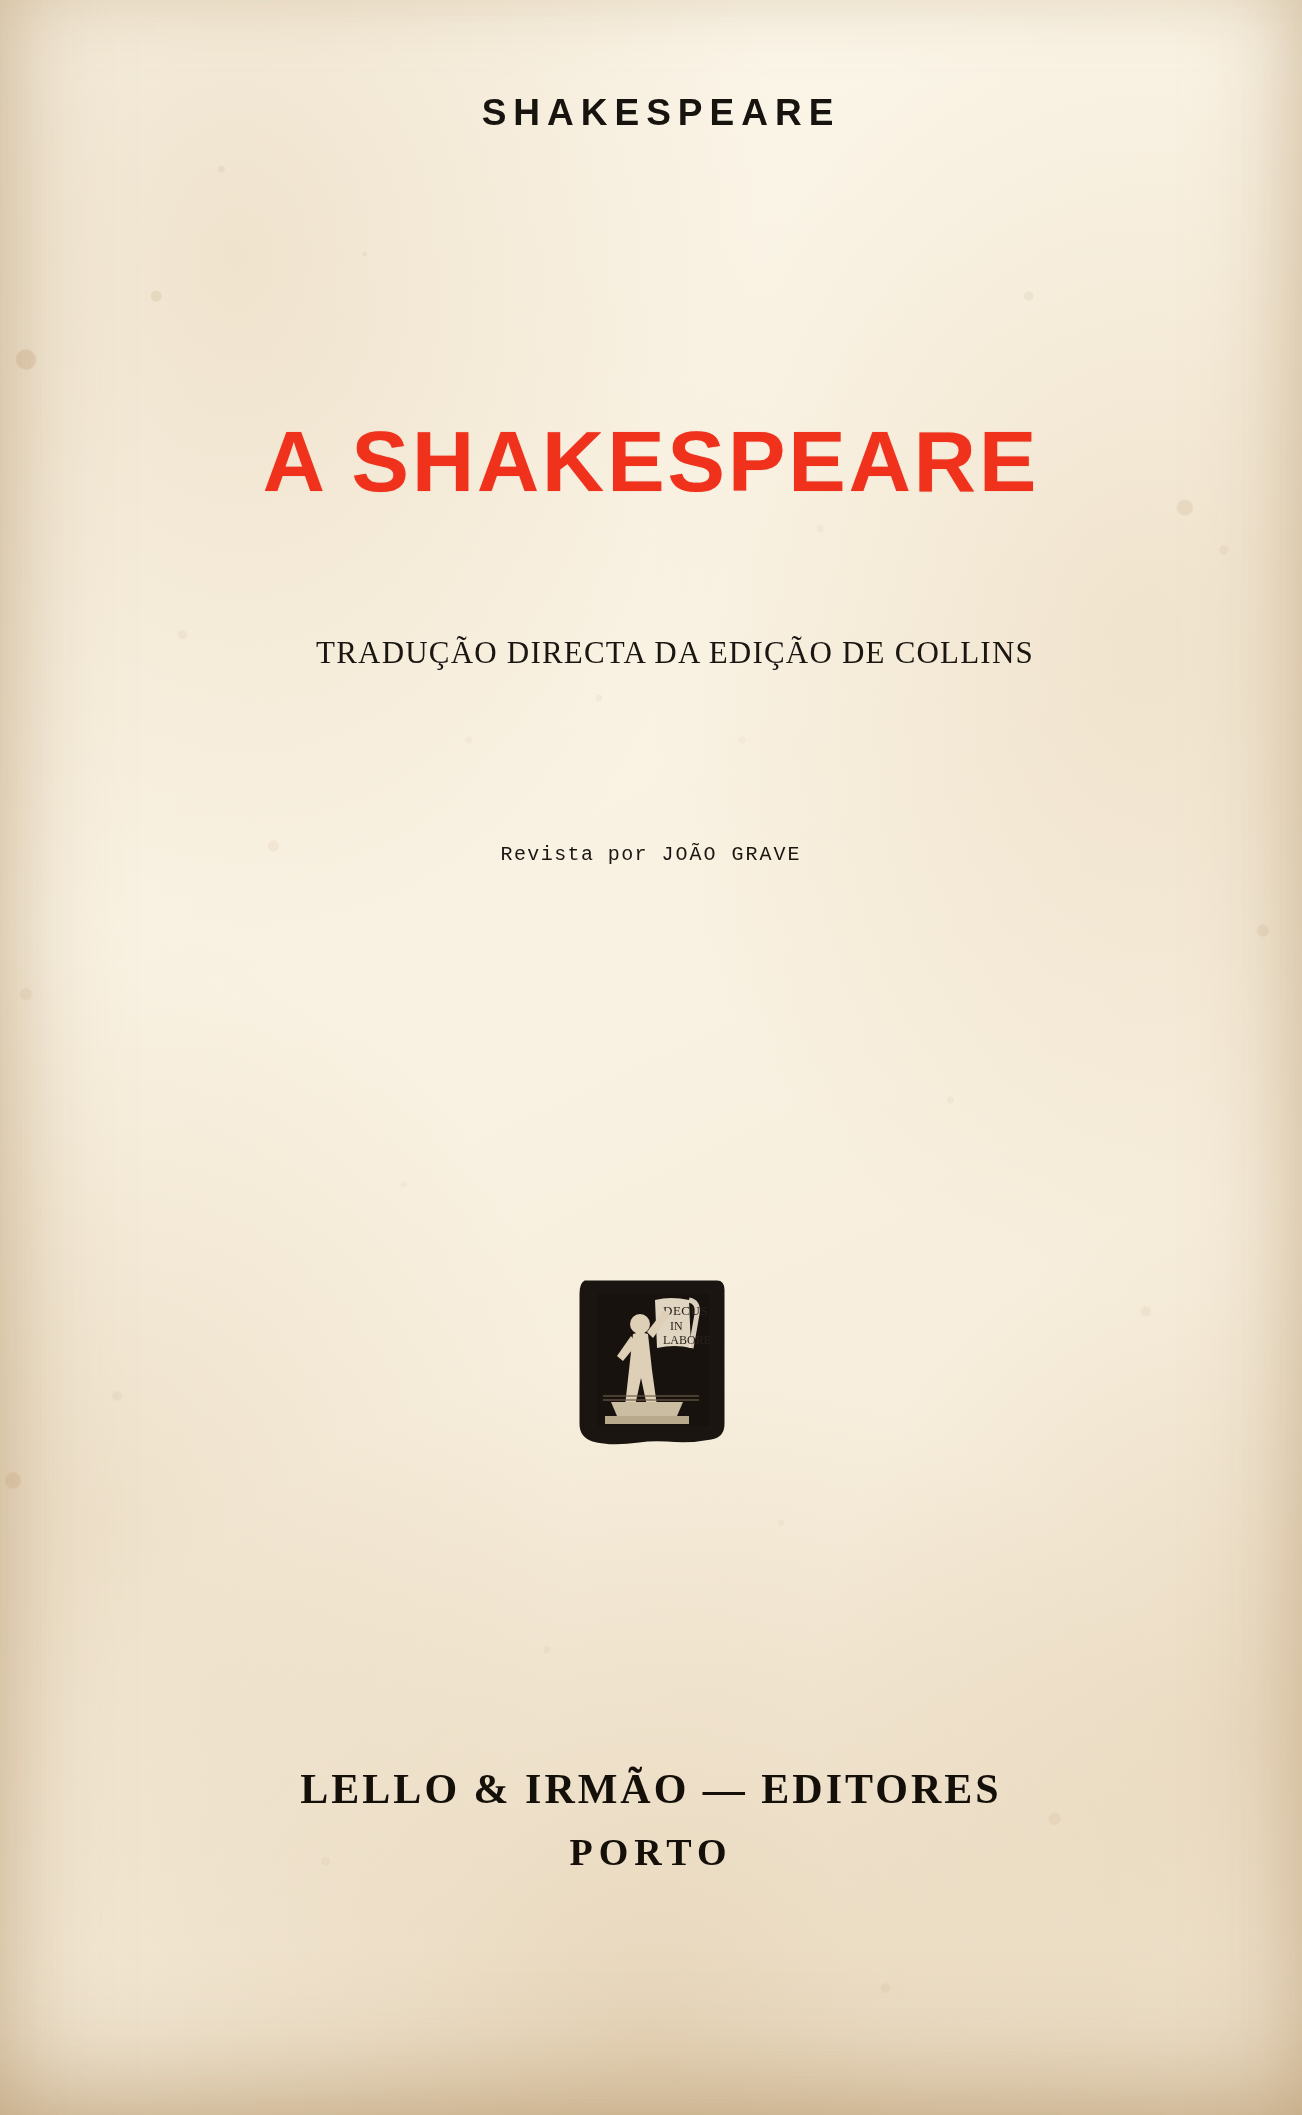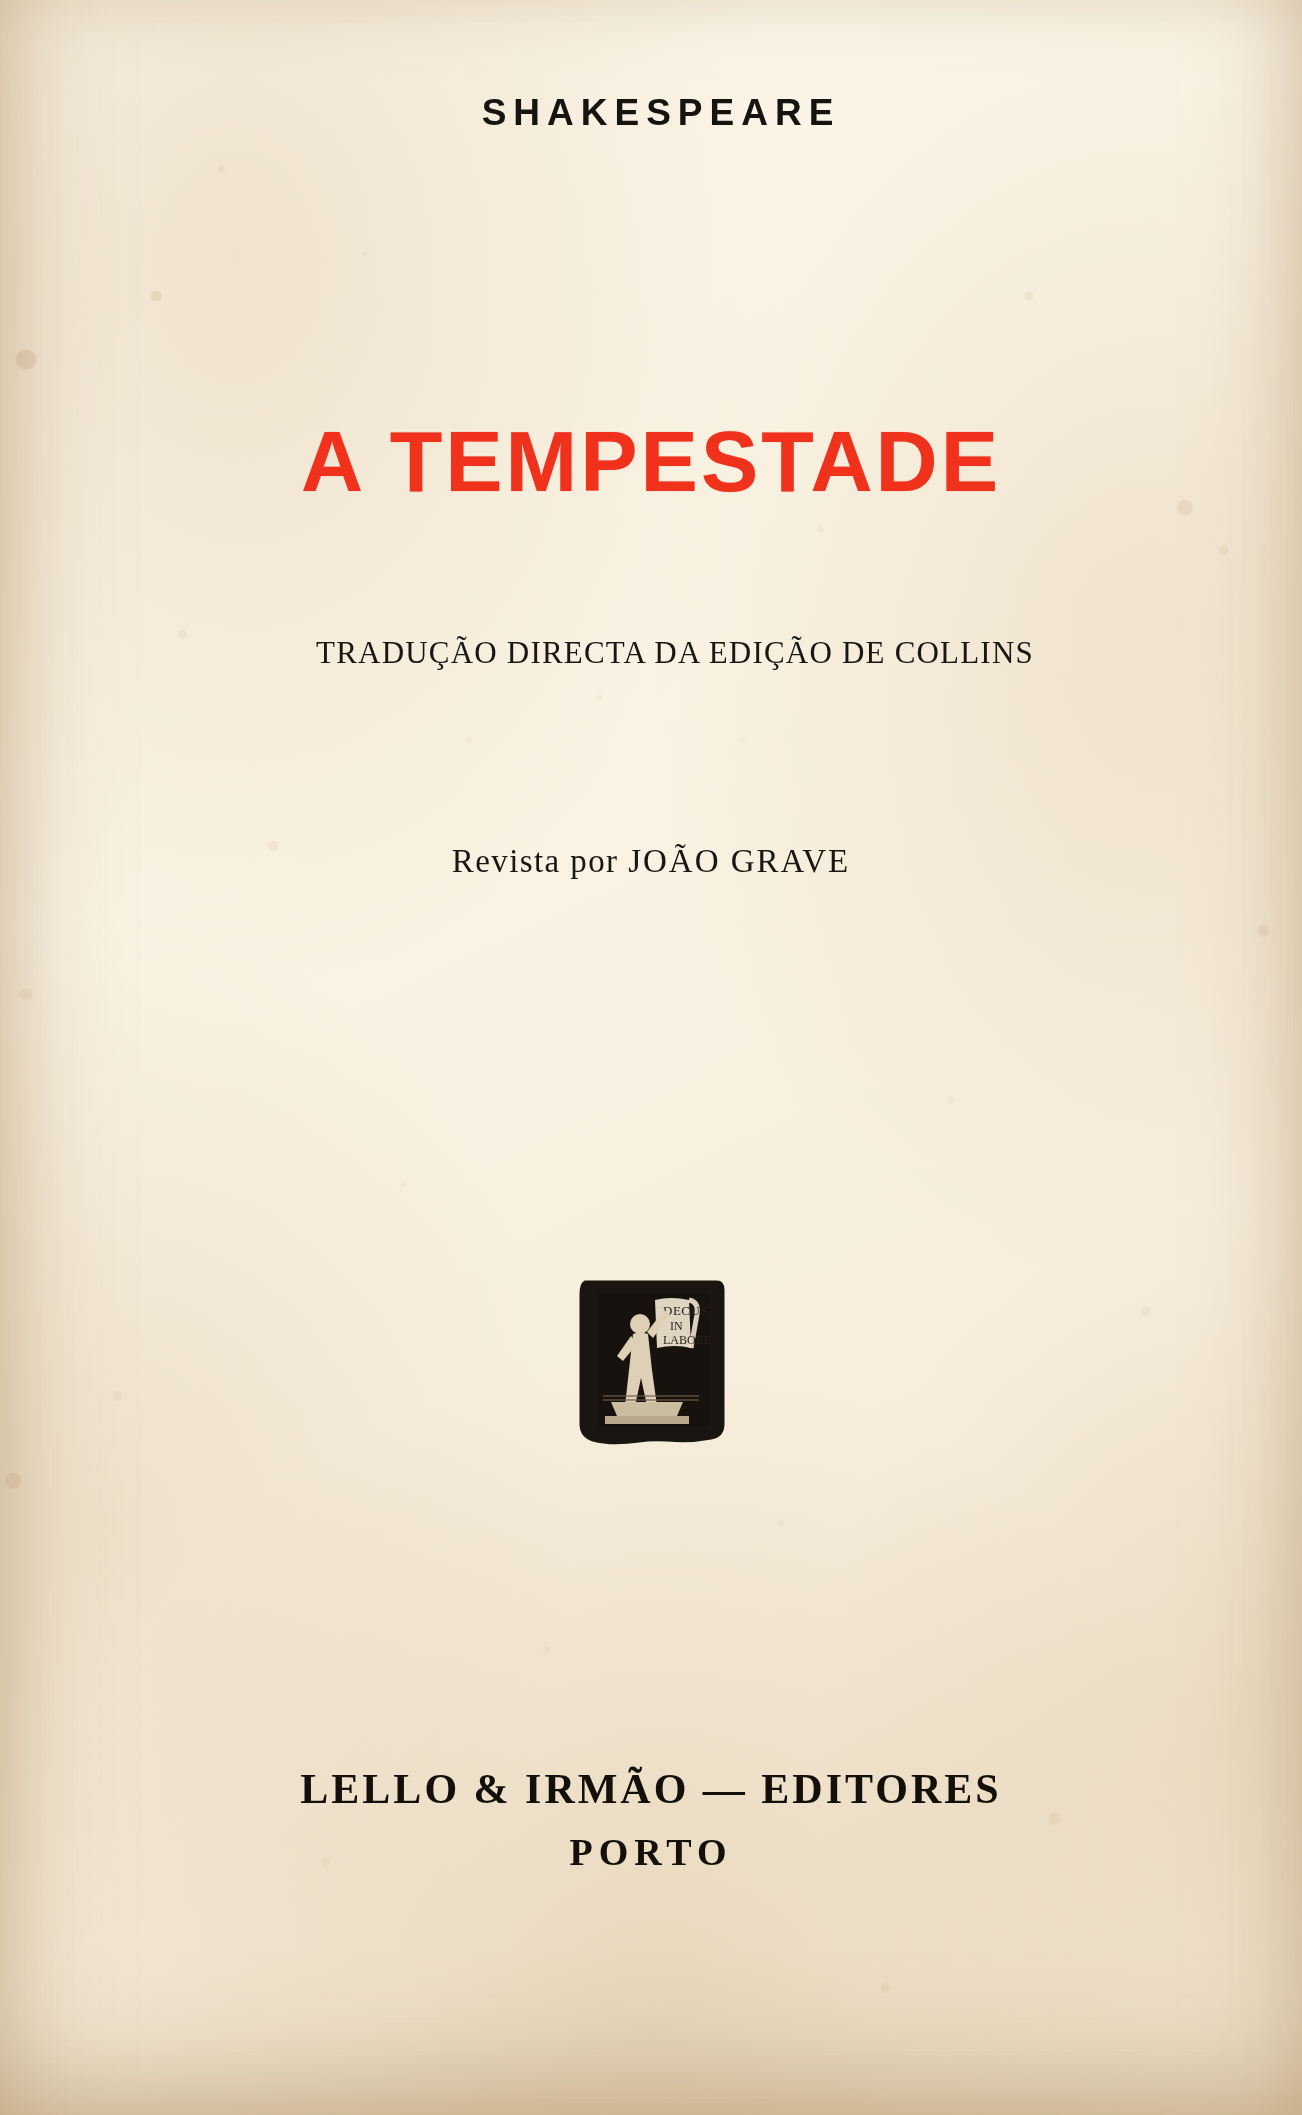--- a/index.html
+++ b/index.html
@@ -106,22 +106,22 @@
     font-size: 31px;
     letter-spacing: 1.2px;
     color: #1a1611;
     padding-left: 48px;
   }
   .reviser {
     position: absolute;
     top: 843px;
     left: 0;
     right: 0;
-    font-family: Liberation Serif, serif;
-    font-size: 33px;
+    font-family: Liberation Mono, monospace;
+    font-size: 20px;
     letter-spacing: 1.4px;
     color: #1a1611;
   }
   .reviser .name {
     letter-spacing: 2px;
   }
   .logo {
     position: absolute;
     top: 1274px;
     left: 50%;
@@ -157,21 +157,21 @@
 <body>
 
 <div class="page">
   <div class="grain"></div>
   <div class="edge-shade"></div>
 
   <div class="content">
 
     <div class="author">SHAKESPEARE</div>
 
-    <div class="title">A TEMPESTADE</div>
+    <div class="title">A SHAKESPEARE</div>
 
     <div class="subtitle">TRADUÇÃO DIRECTA DA EDIÇÃO DE COLLINS</div>
 
     <div class="reviser">
       <span>Revista por </span><span class="name">JOÃO GRAVE</span>
     </div>
 
     <div class="logo">
       <svg viewBox="0 0 160 175" width="160" height="175" xmlns="http://www.w3.org/2000/svg">
 

